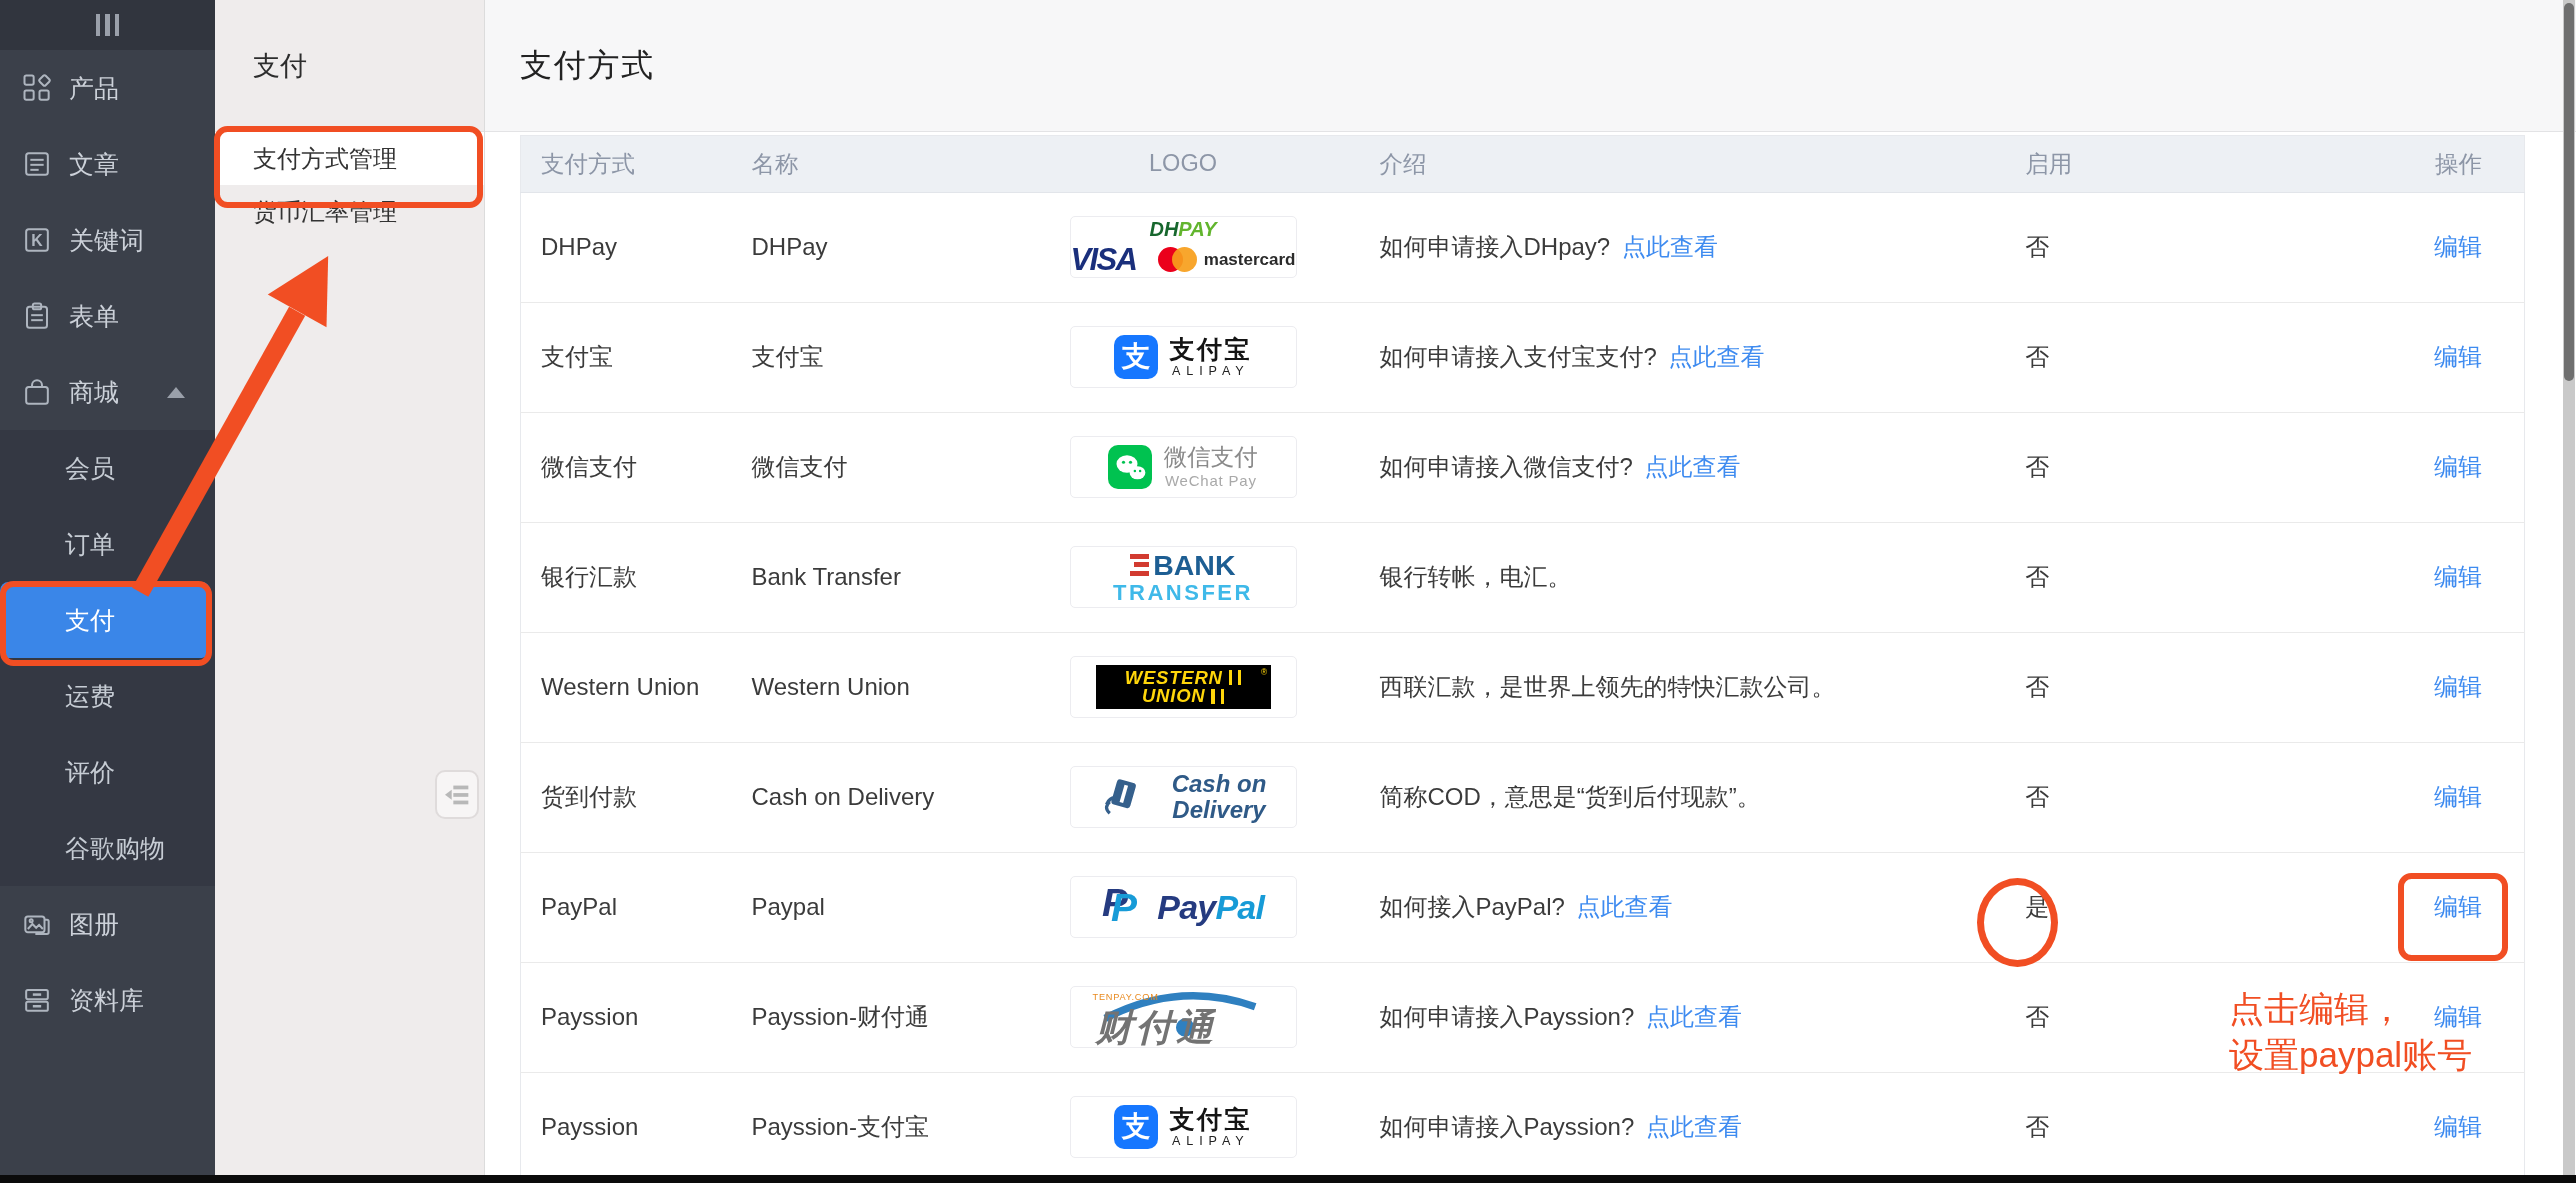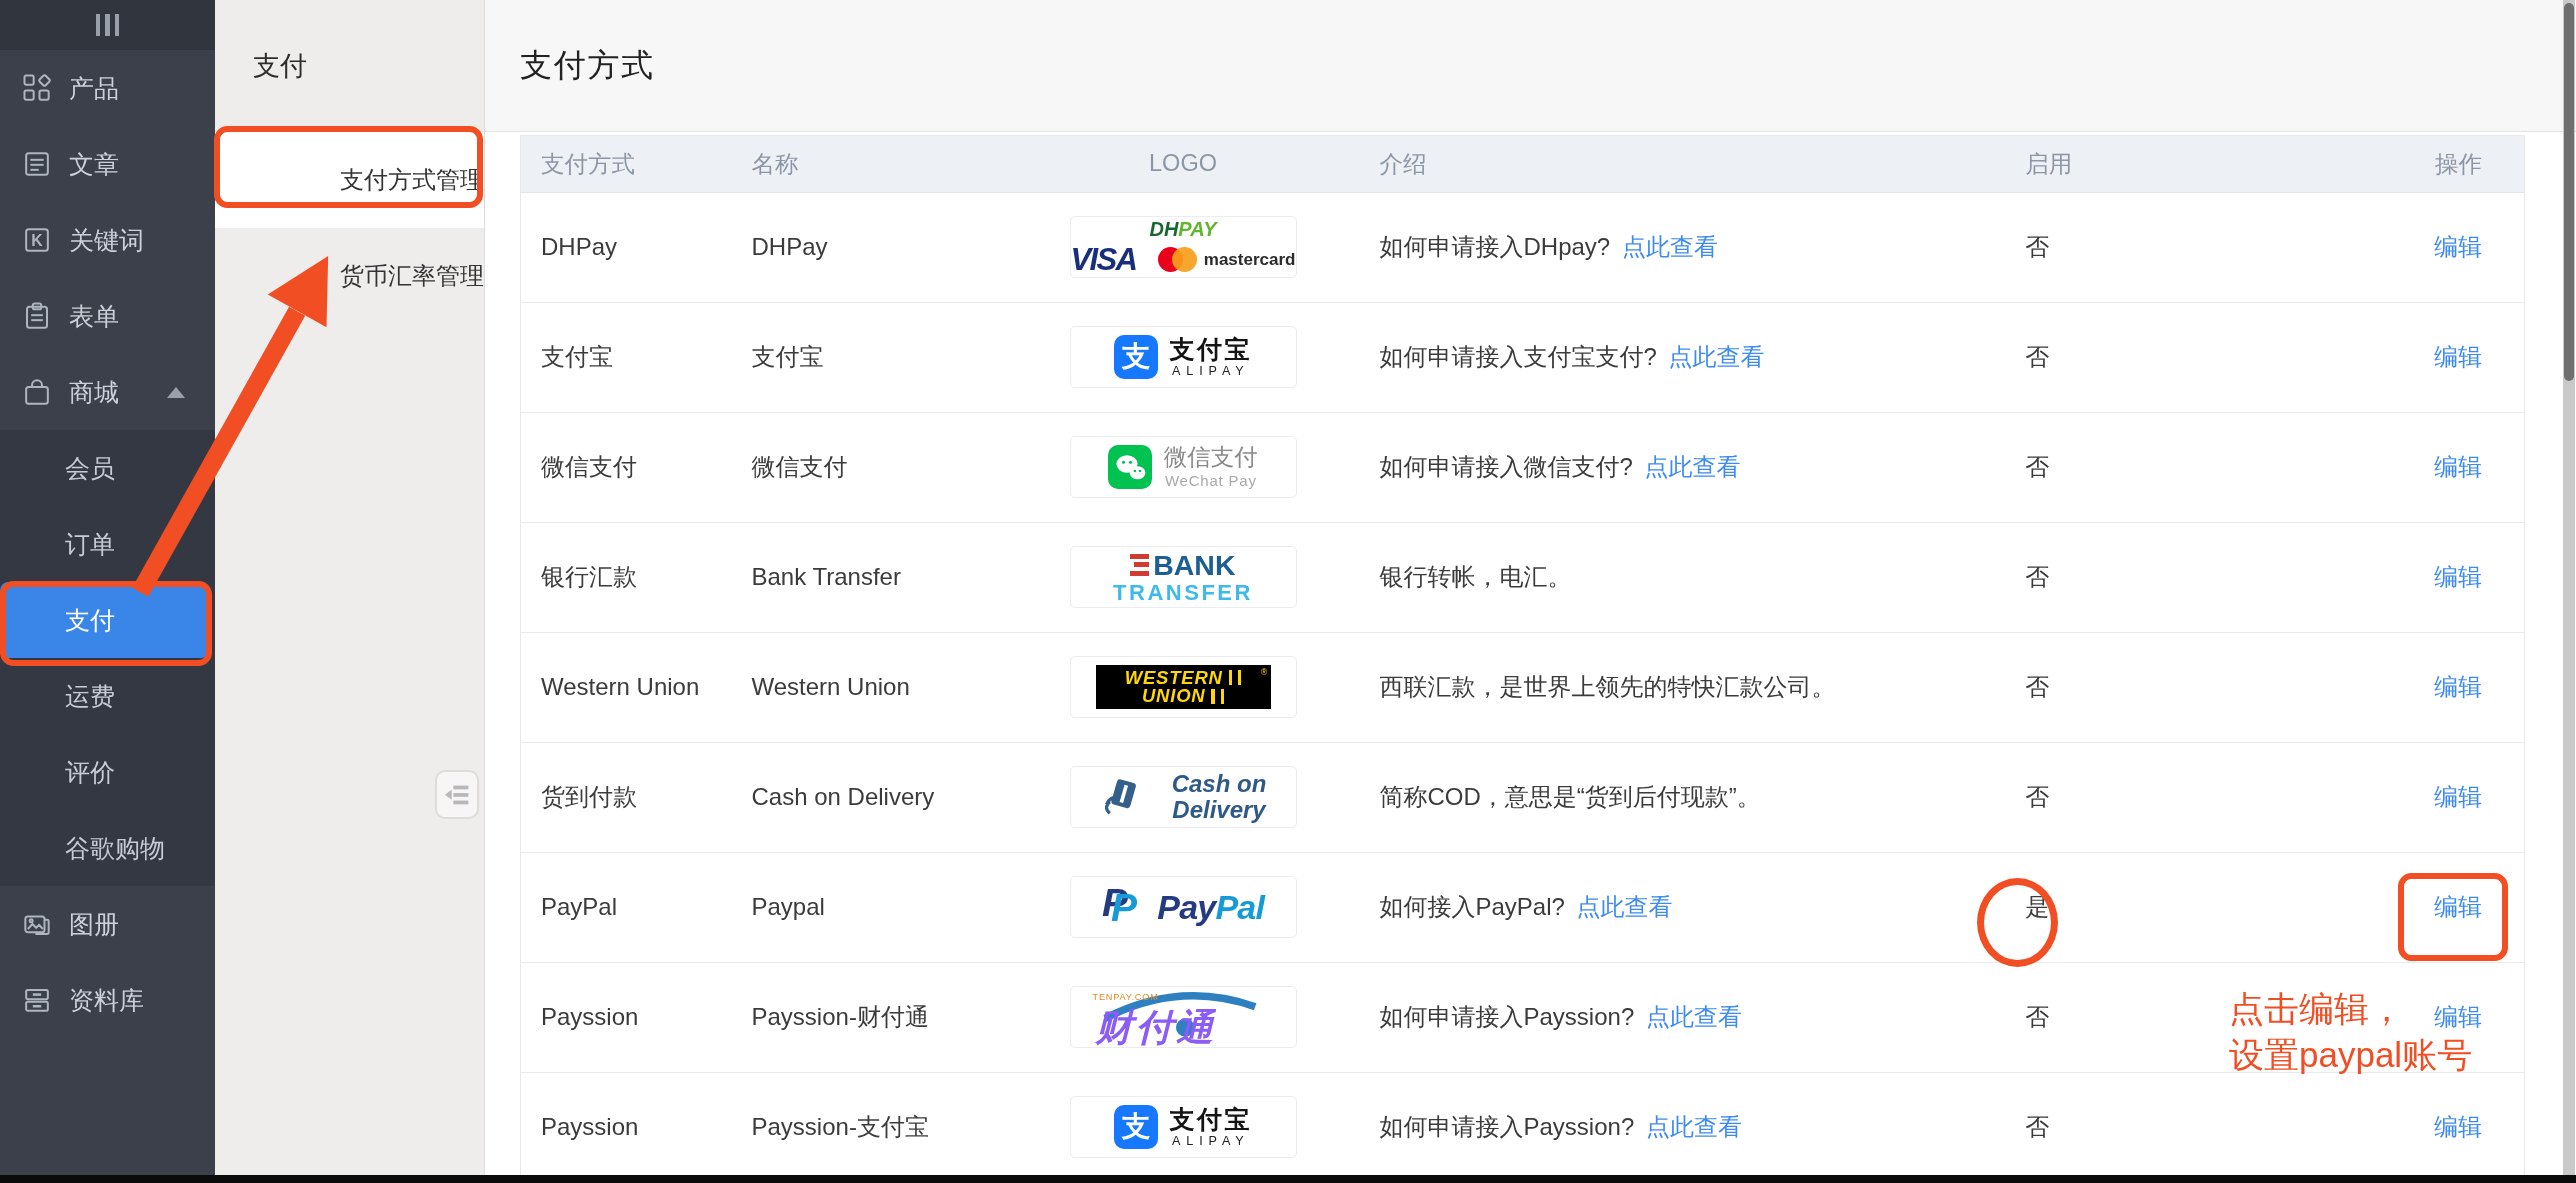--- a/index.html
+++ b/index.html
@@ -15,21 +15,21 @@
   .nav-item { height:76px; display:flex; align-items:center; padding-left:22px; gap:17px; font-size:25px; color:#ccd1d9; cursor:pointer; }
   .nav-item svg { width:30px; height:30px; flex-shrink:0; }
   .caret-up { width:0; height:0; border-left:9.2px solid transparent; border-right:9.2px solid transparent; border-bottom:11px solid #9aa0aa; margin-left:auto; margin-right:30px; }
   .submenu { background:#343843; }
   .sub-item { height:76px; display:flex; align-items:center; padding-left:65px; font-size:25px; color:#c6ccd4; cursor:pointer; }
   .sub-item.selected { background:#3a86e8; color:#fff; border-radius:8.4px; margin-right:5px; }
 
   
   .subsidebar { width:270px; flex-shrink:0; background:#efecec; position:relative; border-right:0.8px solid #dcdcdc; }
   .subsidebar-header { height:132px; display:flex; align-items:center; padding-left:38px; font-size:27px; color:#2d2d2d; border-bottom:0.8px solid #e3e0e0; }
-  .subsidebar-item { height:96px; display:flex; align-items:center; padding-left:38px; font-size:24px; color:#333; cursor:pointer;justify-content:flex-end; }
+  .subsidebar-item { height:53px; display:flex; align-items:center; padding-left:38px; font-size:24px; color:#333; cursor:pointer; }
   .subsidebar-item.selected { background:#fff; }
   .collapse-btn { position:absolute; left:220px; top:770px; width:44px; height:49px; border:2.5px solid #dfdbdb; border-radius:10px; background:#f7f5f5; display:flex; align-items:center; justify-content:center; cursor:pointer; }
 
   
   .main { flex:1; position:relative; background:#fff; }
   .main-header { height:132px; background:#f7f7f8; border-bottom:1.7px solid #e3e3e5; display:flex; align-items:center; padding-left:35px; }
   .page-title { font-size:32px; color:#222; font-weight:500; letter-spacing:1.7px; }
   .table-wrap { margin:2.5px 0 0 35px; width:2005px; }
   table { border-collapse:collapse; width:2005px; border:0.8px solid #e7e9ed; table-layout:fixed; }
   col.c1{width:210px} col.c2{width:310px} col.c3{width:285px} col.c4{width:688px} col.c5{width:352px} col.c6{width:159px}
@@ -89,21 +89,21 @@
   
   .lg-paypal { display:flex; align-items:center; gap:13.4px; }
   .pp-marks { position:relative; width:42px; height:49px; font-style:italic; font-weight:800; font-size:39px; line-height:1; }
   .pp1 { position:absolute; left:0; top:0; color:#253b80; }
   .pp2 { position:absolute; left:9.2px; top:5.9px; color:#179bd7; }
   .pp-word { font-size:34px; font-weight:800; font-style:italic; letter-spacing:-0.8px; }
   .pp-word .pay { color:#253b80; } .pp-word .pal { color:#179bd7; }
   
   .lg-tenpay { position:relative; width:185px; height:55px; }
   .tp-url { position:absolute; left:2px; top:2.5px; font-size:9.2px; color:#e98a1f; letter-spacing:0.8px; }
-  .tp-cn { position:absolute; left:5px; top:13.4px; font-size:37px; font-weight:800; font-style:italic; color:#8b5cf6; letter-spacing:3.4px; }
+  .tp-cn { position:absolute; left:5px; top:13.4px; font-size:37px; font-weight:800; font-style:italic; color:#737373; letter-spacing:3.4px; }
   .tp-svg { position:absolute; left:0; top:0; }
 
   
   .v-scroll-track { position:absolute; left:2563px; top:0; width:11.7px; height:1183px; background:#c9c9c9; z-index:30; }
   .v-scroll-thumb { position:absolute; left:0.8px; top:3.4px; width:10px; height:378px; background:#6f6f6f; border-radius:5.9px; }
 
   
   .ann { position:absolute; z-index:40; pointer-events:none; }
   #ann-box-pay   { left:0; top:581px; width:212px; height:85px; border:6.7px solid #f14e23; border-radius:13.4px; }
   #ann-box-pmm   { left:214px; top:126px; width:269px; height:82px; border:6.7px solid #f14e23; border-radius:13.4px; }

